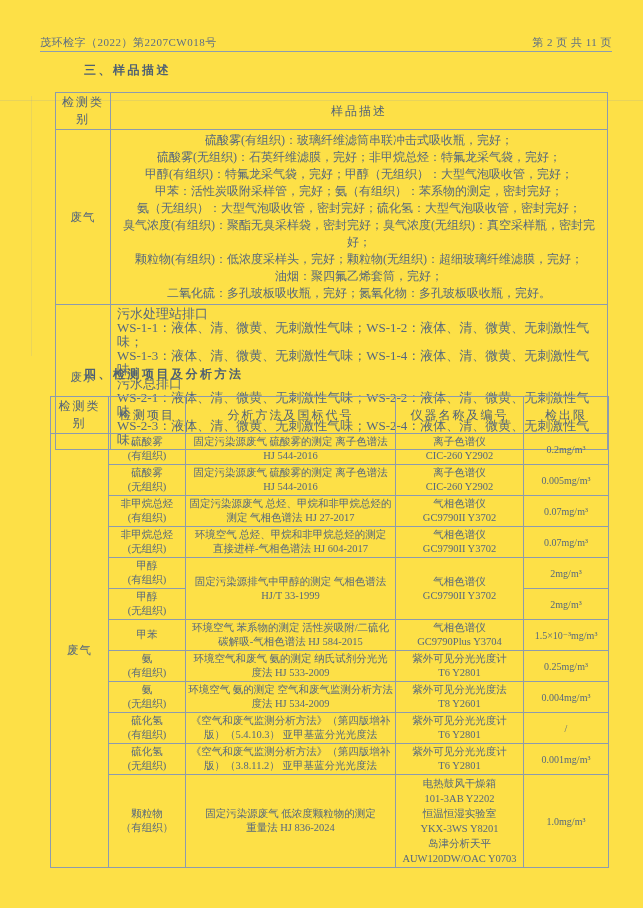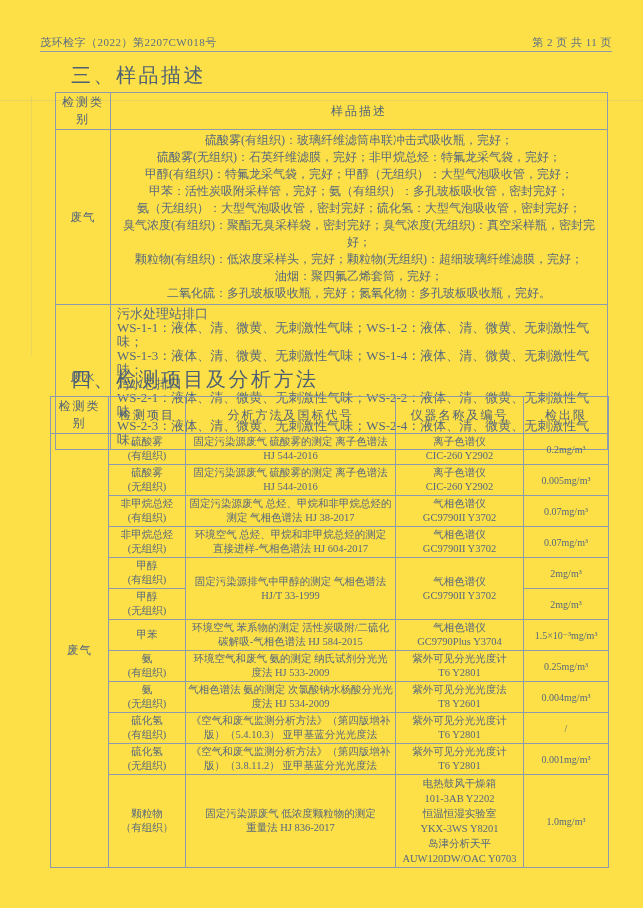--- a/index.html
+++ b/index.html
@@ -17,22 +17,22 @@
   
   .scan-edge-left{position:absolute;left:31px;top:96px;width:1px;height:260px;background:rgba(150,160,175,.18);}
   .scan-streak{position:absolute;left:0px;top:100px;width:643px;height:1px;background:rgba(150,160,175,.20);}
   .header{
     position:absolute;left:40px;right:31px;top:34px;height:16px;
     display:flex;justify-content:space-between;align-items:flex-end;
     font-size:11px;letter-spacing:.5px;color:#5d6e84;
   }
   .header-rule{position:absolute;left:40px;right:31px;top:51px;border-top:1px solid #8d9daf;}
   .section-title{
-    position:absolute;left:71px;
-    font-size:20px;font-weight:normal;letter-spacing:2.5px;color:#4e6073;
+    position:absolute;left:84px;
+    font-size:12px;font-weight:bold;letter-spacing:2.5px;color:#4e6073;
   }
   #title3{top:62px;}
   #title4{top:366px;}
   table{border-collapse:collapse;table-layout:fixed;color:#57687e;border-radius:10px;}
   td,th{border:1px solid #8d9bac;vertical-align:middle;text-align:center;font-weight:normal;}
   
   #table1{position:absolute;left:55px;top:92px;width:553px;}
   #table1 th{height:21px;font-size:12px;letter-spacing:2px;color:#51627a;}
   #table1 .cat{font-size:11.5px;letter-spacing:1px;}
   #table1 .desc{padding:2px 6px;}
@@ -75,21 +75,21 @@
         <th>样品描述</th>
       </tr>
     </thead>
     <tbody id="t1body">
         <tr class="gas">
           <td class="cat">废气</td>
           <td class="desc">
             <div class="line">硫酸雾(有组织)：玻璃纤维滤筒串联冲击式吸收瓶，完好；</div>
             <div class="line">硫酸雾(无组织)：石英纤维滤膜，完好；非甲烷总烃：特氟龙采气袋，完好；</div>
             <div class="line">甲醇(有组织)：特氟龙采气袋，完好；甲醇（无组织）：大型气泡吸收管，完好；</div>
-            <div class="line">甲苯：活性炭吸附采样管，完好；氨（有组织）：多孔玻板吸收管，密封完好；</div>
+            <div class="line">甲苯：活性炭吸附采样管，完好；氨（有组织）：苯系物的测定，密封完好；</div>
             <div class="line">氨（无组织）：大型气泡吸收管，密封完好；硫化氢：大型气泡吸收管，密封完好；</div>
             <div class="line">臭气浓度(有组织)：聚酯无臭采样袋，密封完好；臭气浓度(无组织)：真空采样瓶，密封完好；</div>
             <div class="line">颗粒物(有组织)：低浓度采样头，完好；颗粒物(无组织)：超细玻璃纤维滤膜，完好；</div>
             <div class="line">油烟：聚四氟乙烯套筒，完好；</div>
             <div class="line">二氧化硫：多孔玻板吸收瓶，完好；氮氧化物：多孔玻板吸收瓶，完好。</div>
           </td>
         </tr>
         <tr class="water">
           <td class="cat">废水</td>
           <td class="desc">
@@ -155,21 +155,21 @@
           </td>
           <td class="limit">0.005mg/m³</td>
         </tr>
         <tr>
           <td class="item">
             <div class="line">非甲烷总烃</div>
             <div class="line">(有组织)</div>
           </td>
           <td class="method">
             <div class="line">固定污染源废气 总烃、甲烷和非甲烷总烃的</div>
-            <div class="line">测定 气相色谱法 HJ 38-2017</div>
+            <div class="line">测定 气相色谱法 HJ 27-2017</div>
           </td>
           <td class="instr">
             <div class="line">气相色谱仪</div>
             <div class="line">GC9790II Y3702</div>
           </td>
           <td class="limit">0.07mg/m³</td>
         </tr>
         <tr>
           <td class="item">
             <div class="line">非甲烷总烃</div>
@@ -235,21 +235,21 @@
             <div class="line">T6 Y2801</div>
           </td>
           <td class="limit">0.25mg/m³</td>
         </tr>
         <tr>
           <td class="item">
             <div class="line">氨</div>
             <div class="line">(无组织)</div>
           </td>
           <td class="method">
-            <div class="line">气相色谱法 氨的测定 次氯酸钠水杨酸分光光</div>
+            <div class="line">环境空气 氨的测定 空气和废气监测分析方法</div>
             <div class="line">度法 HJ 534-2009</div>
           </td>
           <td class="instr">
             <div class="line">紫外可见分光光度法</div>
             <div class="line">T8 Y2601</div>
           </td>
           <td class="limit">0.004mg/m³</td>
         </tr>
         <tr>
           <td class="item">
@@ -281,21 +281,21 @@
           </td>
           <td class="limit">0.001mg/m³</td>
         </tr>
         <tr>
           <td class="item">
             <div class="line">颗粒物</div>
             <div class="line">（有组织）</div>
           </td>
           <td class="method">
             <div class="line">固定污染源废气 低浓度颗粒物的测定</div>
-            <div class="line">重量法 HJ 836-2017</div>
+            <div class="line">重量法 HJ 836-2024</div>
           </td>
           <td class="instr inst-last">
             <div class="line">电热鼓风干燥箱</div>
             <div class="line">101-3AB Y2202</div>
             <div class="line">恒温恒湿实验室</div>
             <div class="line">YKX-3WS Y8201</div>
             <div class="line">岛津分析天平</div>
             <div class="line">AUW120DW/OAC Y0703</div>
           </td>
           <td class="limit">1.0mg/m³</td>

